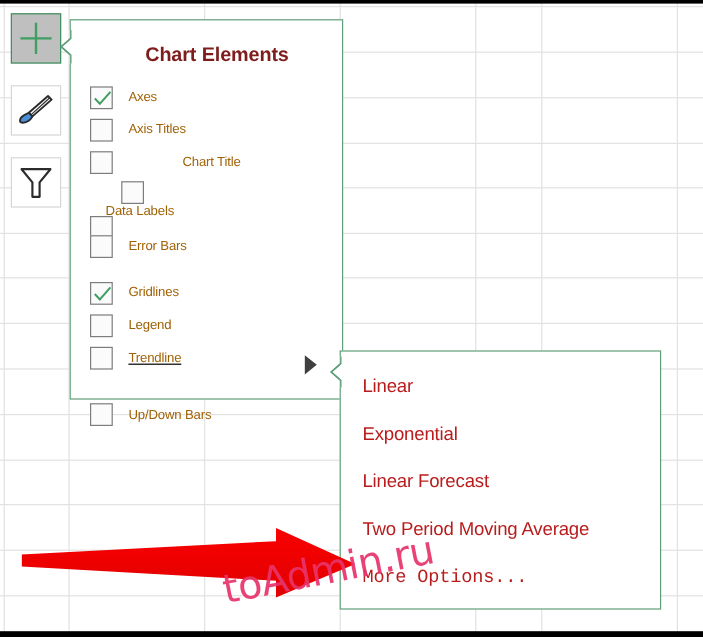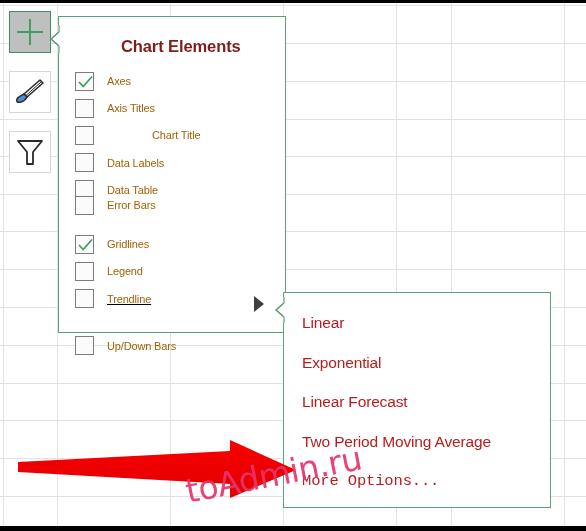--- a/index.html
+++ b/index.html
@@ -206,27 +206,26 @@
           <span class="ce-label">Axes</span>
         </div>
         <div class="ce-row" style="top: 79.2px;">
           <div class="cbox"></div>
           <span class="ce-label">Axis Titles</span>
         </div>
         <div class="ce-row" style="top: 106.4px; gap: 45px;">
           <div class="cbox"></div>
           <span class="ce-label">Chart Title</span>
         </div>
-        <div class="ce-row" style="top: 133.6px;">
+        <div class="ce-row" style="top: 133.6px; flex-direction: column;">
           <div class="cbox"></div>
           <span class="ce-label">Data Labels</span>
         </div>
         <div class="ce-row" style="top: 160.8px;">
           <div class="cbox"></div>
-          <span class="ce-label">Data Table</span>
         </div>
         <div class="ce-row" style="top: 176px;">
           <div class="cbox"></div>
           <span class="ce-label">Error Bars</span>
         </div>
         <div class="ce-row" style="top: 215.2px;">
           <div class="cbox">
             <svg width="17" height="15" viewBox="0 0 17 15">
               <polyline points="2,7 6.2,11.5 15,1.5" fill="none" stroke="#3f9e61" stroke-width="1.7"></polyline>
             </svg>

